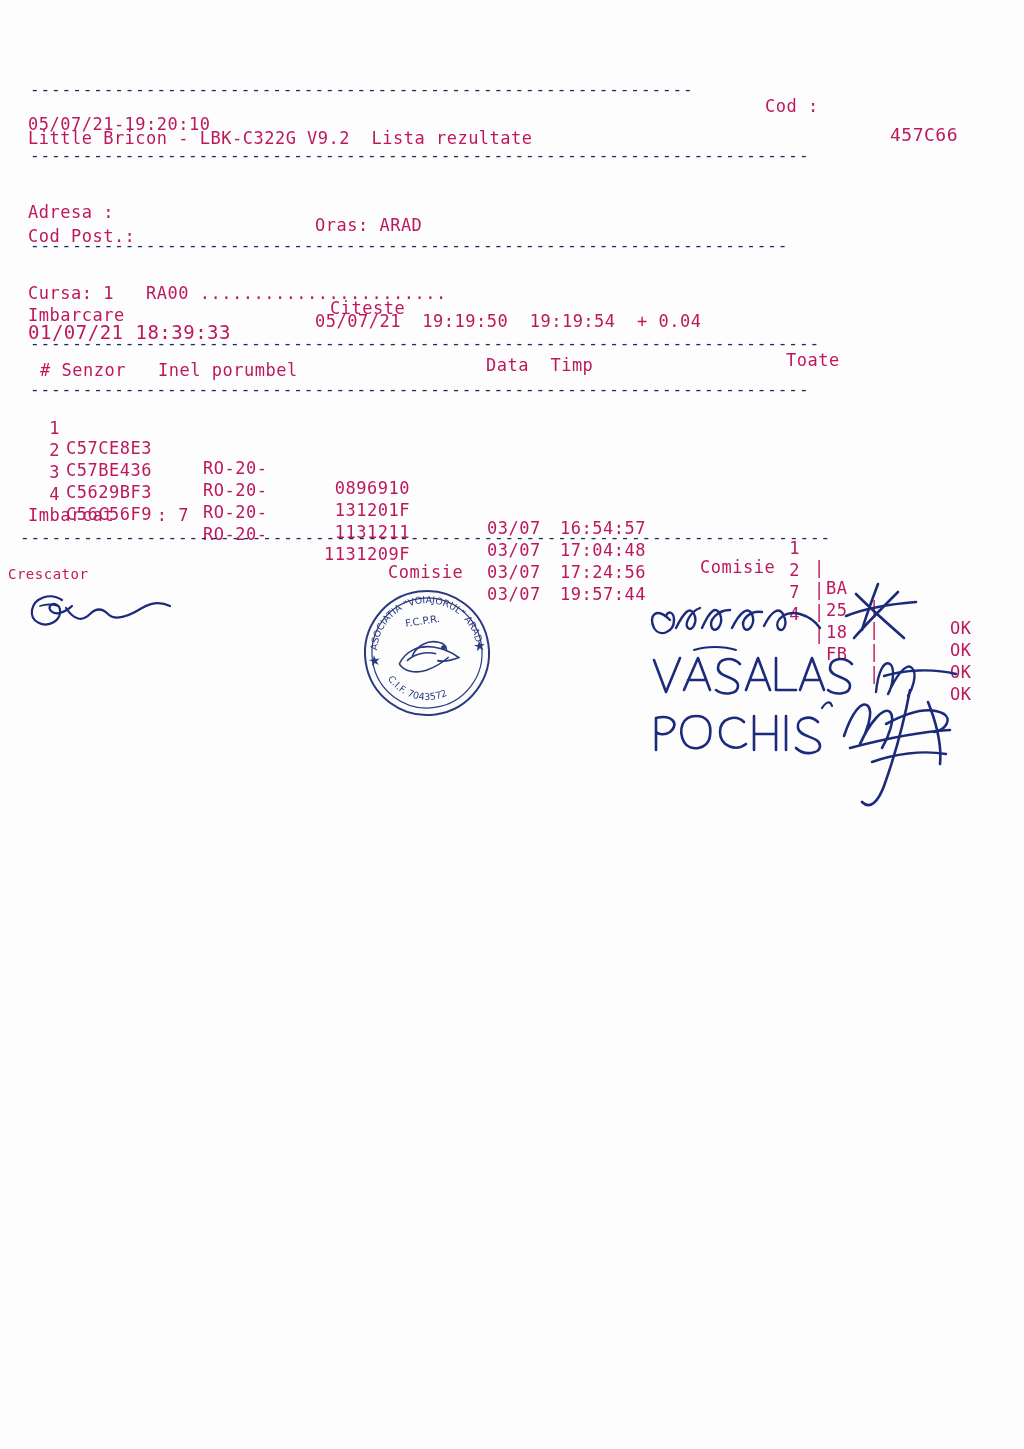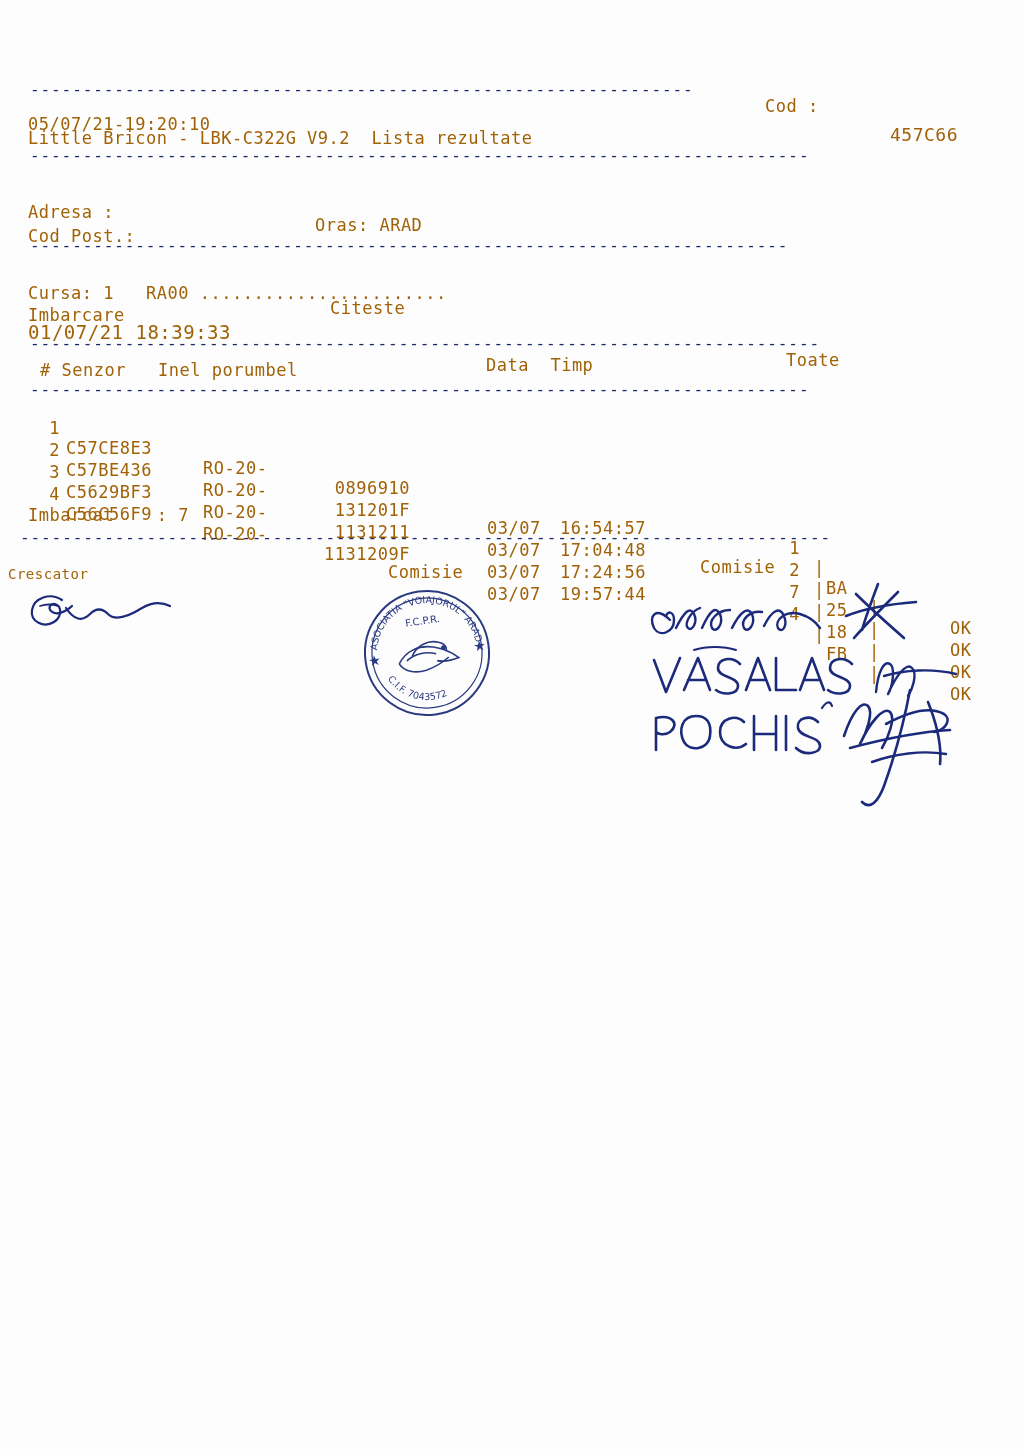--- a/index.html
+++ b/index.html
@@ -17,21 +17,21 @@
   }
   .page {
     position: absolute;
     top: 0; left: 0;
     width: 1024px;
     height: 1449px;
     background: #fdfdfd;
   }
   .mono {
     font-family: "DejaVu Sans Mono", monospace;
-    color: #a16207;
+    color: #be185d;
     white-space: pre;
     letter-spacing: 0.5px;
   }
   .rule {
     position: absolute;
     white-space: pre;
     font-family: "DejaVu Sans Mono", monospace;
     color: #1b2a6b;
     font-size: 16px;
     letter-spacing: 0.9px;
@@ -106,20 +106,21 @@
   <div class="rule" id="rule-2">--------------------------------------------------------------------------</div>
   <div class="mono f17" id="adresa-line">Adresa :</div>
   <div class="mono f17" id="codpost-line">Cod Post.:</div>
   <div class="mono f17" id="oras-line">Oras: ARAD</div>
   <div class="rule" id="rule-3">------------------------------------------------------------------------</div>
 
   <div class="mono f17" id="cursa-line">Cursa: 1   RA00 .......................</div>
   <div class="mono f17" id="imbarcare-lbl">Imbarcare</div>
   <div class="mono f17" id="citeste-lbl">Citeste</div>
   <div class="mono f17" id="imbarcare-val">01/07/21 18:39:33</div>
+  <div class="mono f17" id="citeste-val">05/07/21  19:19:50  19:19:54  + 0.04</div>
   <div class="rule" id="rule-4">---------------------------------------------------------------------------</div>
 
   <div class="mono f17" id="th-left"># Senzor   Inel porumbel</div>
   <div class="mono f17" id="th-mid">Data  Timp</div>
   <div class="mono f17" id="th-right">Toate</div>
   <div class="rule" id="rule-5">--------------------------------------------------------------------------</div>
 
   <div class="row mono" style="top:398px;left:0;width:1024px">
     <span class="c-idx">1</span>
     <span class="c-sens">C57CE8E3</span>

